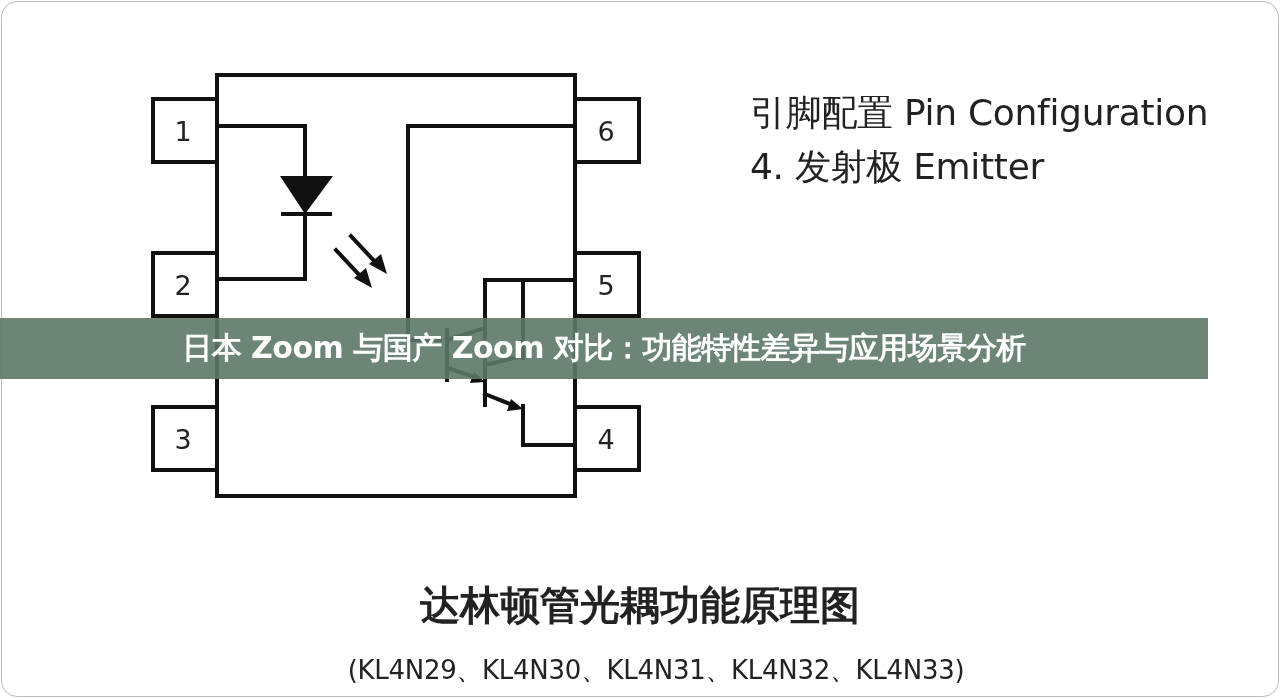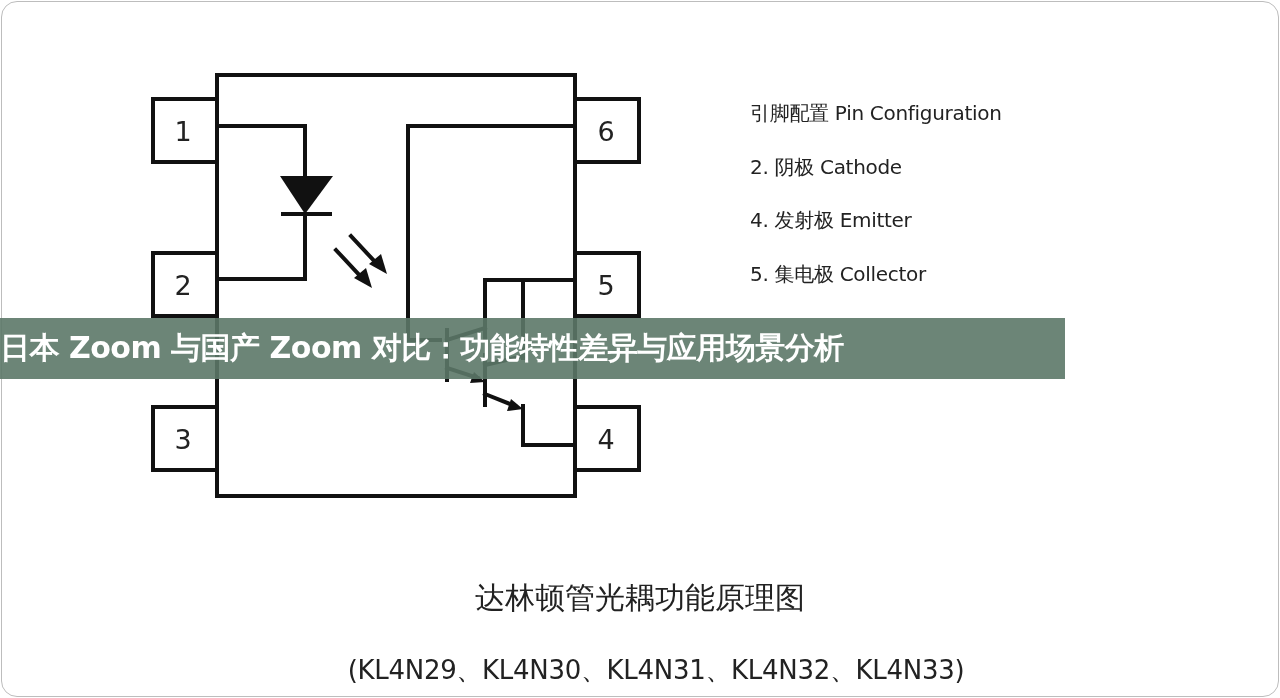--- a/index.html
+++ b/index.html
@@ -4,28 +4,28 @@
   <style>
     html, body { margin: 0; padding: 0; background: #ffffff; }
     body { width: 1280px; height: 698px; position: relative; overflow: hidden; font-family: "DejaVu Sans", sans-serif; }
     .frame {
       position: absolute; left: 1px; top: 1px; width: 1276px; height: 694px;
       border: 1px solid #bdbdbd; border-radius: 16px; background: #ffffff; overflow: hidden;
     }
     svg.schematic { position: absolute; left: 0; top: 0; }
     .pin-label { font-family: "DejaVu Sans", sans-serif; font-size: 27px; fill: #222; }
     .legend { position: absolute; left: 750px; top: 92px; color: #222; }
-    .legend .row { font-family: "DejaVu Sans", sans-serif; font-size: 20px; height: 53.5px; line-height: 42px; white-space: nowrap; letter-spacing: -0.3px; }
+    .legend .row { font-family: "DejaVu Sans", sans-serif; font-size: 36px; height: 53.5px; line-height: 42px; white-space: nowrap; letter-spacing: -0.3px; }
     .caption { position: absolute; left: 0; width: 1280px; text-align: center; color: #222; font-family: "DejaVu Sans", sans-serif; }
-    .caption.title { top: 578px; font-size: 30px; }
+    .caption.title { top: 578px; font-size: 40px; font-weight: bold; }
     .caption.models { top: 653px; font-size: 26px; letter-spacing: -0.3px; padding-left: 16px; }
     .banner {
-      position: absolute; left: 0; top: 318px; width: 1065px; height: 61px;
+      position: absolute; left: 0; top: 318px; width: 1208px; height: 61px;
       background: rgba(92, 120, 104, 0.9);
-      display: flex; align-items: center; 
+      display: flex; align-items: center; justify-content: center;
     }
     .banner span {
       color: #ffffff; font-family: "DejaVu Sans", sans-serif; font-weight: bold; font-size: 30px;
       letter-spacing: -0.5px; white-space: nowrap;
     }
   </style>
 </head>
 <body>
 
 <div class="frame"></div>
@@ -74,23 +74,21 @@
   <text class="pin-label" x="183" y="141" text-anchor="middle">1</text>
   <text class="pin-label" x="183" y="295" text-anchor="middle">2</text>
   <text class="pin-label" x="183" y="449" text-anchor="middle">3</text>
   <text class="pin-label" x="606" y="449" text-anchor="middle">4</text>
   <text class="pin-label" x="606" y="295" text-anchor="middle">5</text>
   <text class="pin-label" x="606" y="141" text-anchor="middle">6</text>
 </svg>
 
 <div class="legend">
   <div class="row">引脚配置 Pin Configuration</div>
-  <div class="row">2. 阴极 Cathode</div>
   <div class="row">4. 发射极 Emitter</div>
-  <div class="row">5. 集电极 Collector</div>
 </div>
 
 <div class="caption title">达林顿管光耦功能原理图</div>
 <div class="caption models">(KL4N29、KL4N30、KL4N31、KL4N32、KL4N33)</div>
 
 <div class="banner">
   <span>日本 Zoom 与国产 Zoom 对比：功能特性差异与应用场景分析</span>
 </div>
 
 </body></html>

